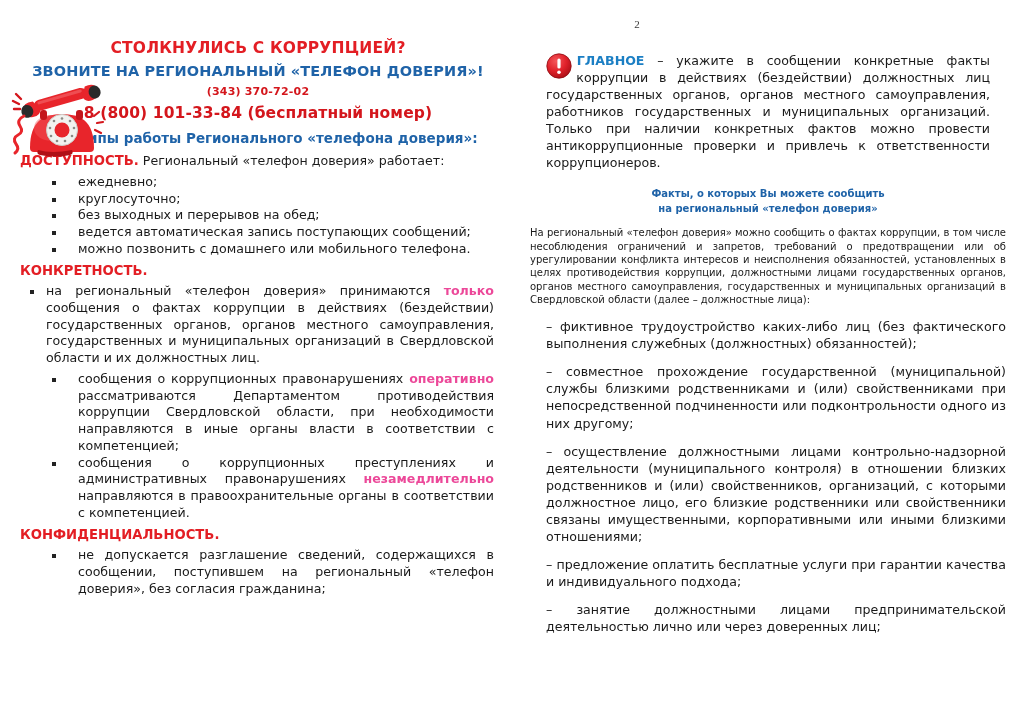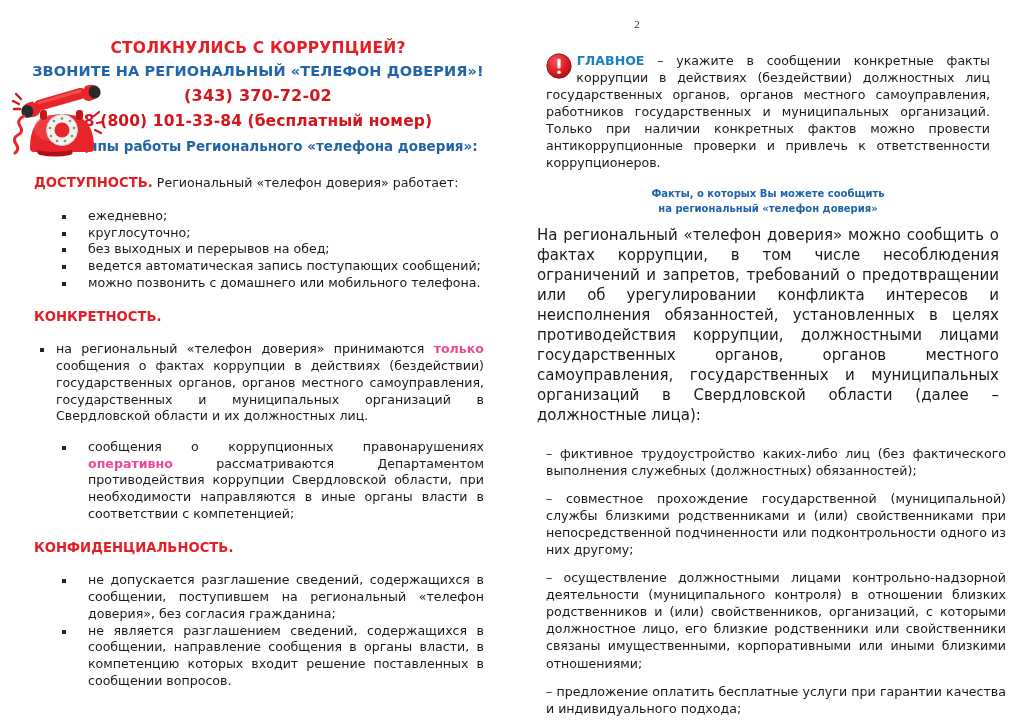--- a/index.html
+++ b/index.html
@@ -74,21 +74,21 @@
   .h-blue {
     color: #1f63a8;
     font-weight: bold;
     font-size: 14.5px;
     line-height: 1.6;
     letter-spacing: 0.1px;
   }
   .h-phone {
     color: #d4161c;
     font-weight: bold;
-    font-size: 16px;
+    font-size: 11px;
     line-height: 1.62;
     letter-spacing: 0.2px;
   }
   .h-phone2 {
     color: #d4161c;
     font-weight: bold;
     font-size: 15.5px;
     line-height: 1.6;
     letter-spacing: 0.1px;
   }
@@ -107,35 +107,35 @@
     width: 106px;
     height: 78px;
   }
 
   
   .txt {
     font-size: 12.6px;
     line-height: 1.33;
     color: #1c1c1c;
     text-align: justify;
-    margin: 16px;
+    margin: 2px;
   }
   .sect-head {
     color: #e31e24;
     font-weight: bold;
     font-size: 13.2px;
   }
   .hl-blue {
     color: #ec4899;
     font-weight: bold;
   }
 
   ul.sq {
     list-style: none;
-    margin: 14px;
+    margin: 4px;
     padding: 0;
   }
   ul.sq > li {
     position: relative;
     padding-left: 56px;
     font-size: 12.6px;
     line-height: 1.33;
     text-align: justify;
   }
   ul.sq > li::before {
@@ -152,24 +152,24 @@
     text-indent: 0;
   }
   ul.sq.tight > li::before {
     left: 8px;
     top: 7px;
     width: 3.5px;
     height: 3.5px;
   }
 
   .para {
-    font-size: 15px;
+    font-size: 10px;
     line-height: 1.33;
     text-align: justify;
-    margin: 7px;
+    margin: 0;
   }
 
   
   .alert-para {
     font-size: 12.6px;
     line-height: 1.355;
     text-align: justify;
     margin: 16px;
     position: relative;
   }
@@ -287,28 +287,28 @@
 
       <p class="txt">
         <span class="sect-head">КОНКРЕТНОСТЬ.</span>
       </p>
       <ul class="sq tight">
         <li><span>на региональный «телефон доверия» принимаются </span><span class="hl-blue">только</span><span> сообщения о фактах коррупции в действиях (бездействии) государственных органов, органов местного самоуправления, государственных и муниципальных организаций в Свердловской области и их должностных лиц.</span></li>
       </ul>
 
       <ul class="sq">
         <li><span>сообщения о коррупционных правонарушениях </span><span class="hl-blue">оперативно</span><span> рассматриваются Департаментом противодействия коррупции Свердловской области, при необходимости направляются в иные органы власти в соответствии с компетенцией;</span></li>
+        <li><span>сообщения о коррупционных преступлениях и административных правонарушениях </span><span class="hl-blue">незамедлительно</span><span> направляются в правоохранительные органы в соответствии с компетенцией.</span></li>
       </ul>
 
       <p class="txt">
         <span class="sect-head">КОНФИДЕНЦИАЛЬНОСТЬ.</span>
       </p>
       <ul class="sq">
         <li>не допускается разглашение сведений, содержащихся в сообщении, поступившем на региональный «телефон доверия», без согласия гражданина;</li>
-        <li>не является разглашением сведений, содержащихся в сообщении, направление сообщения в органы власти, в компетенцию которых входит решение поставленных в сообщении вопросов.</li>
       </ul>
 
     </div>
 
     <div class="col-right">
 
       <p class="alert-para">
         <span class="alert-icon">
           <svg viewBox="0 0 26 26" width="26" height="26" xmlns="http://www.w3.org/2000/svg" aria-hidden="true">
             <defs>

